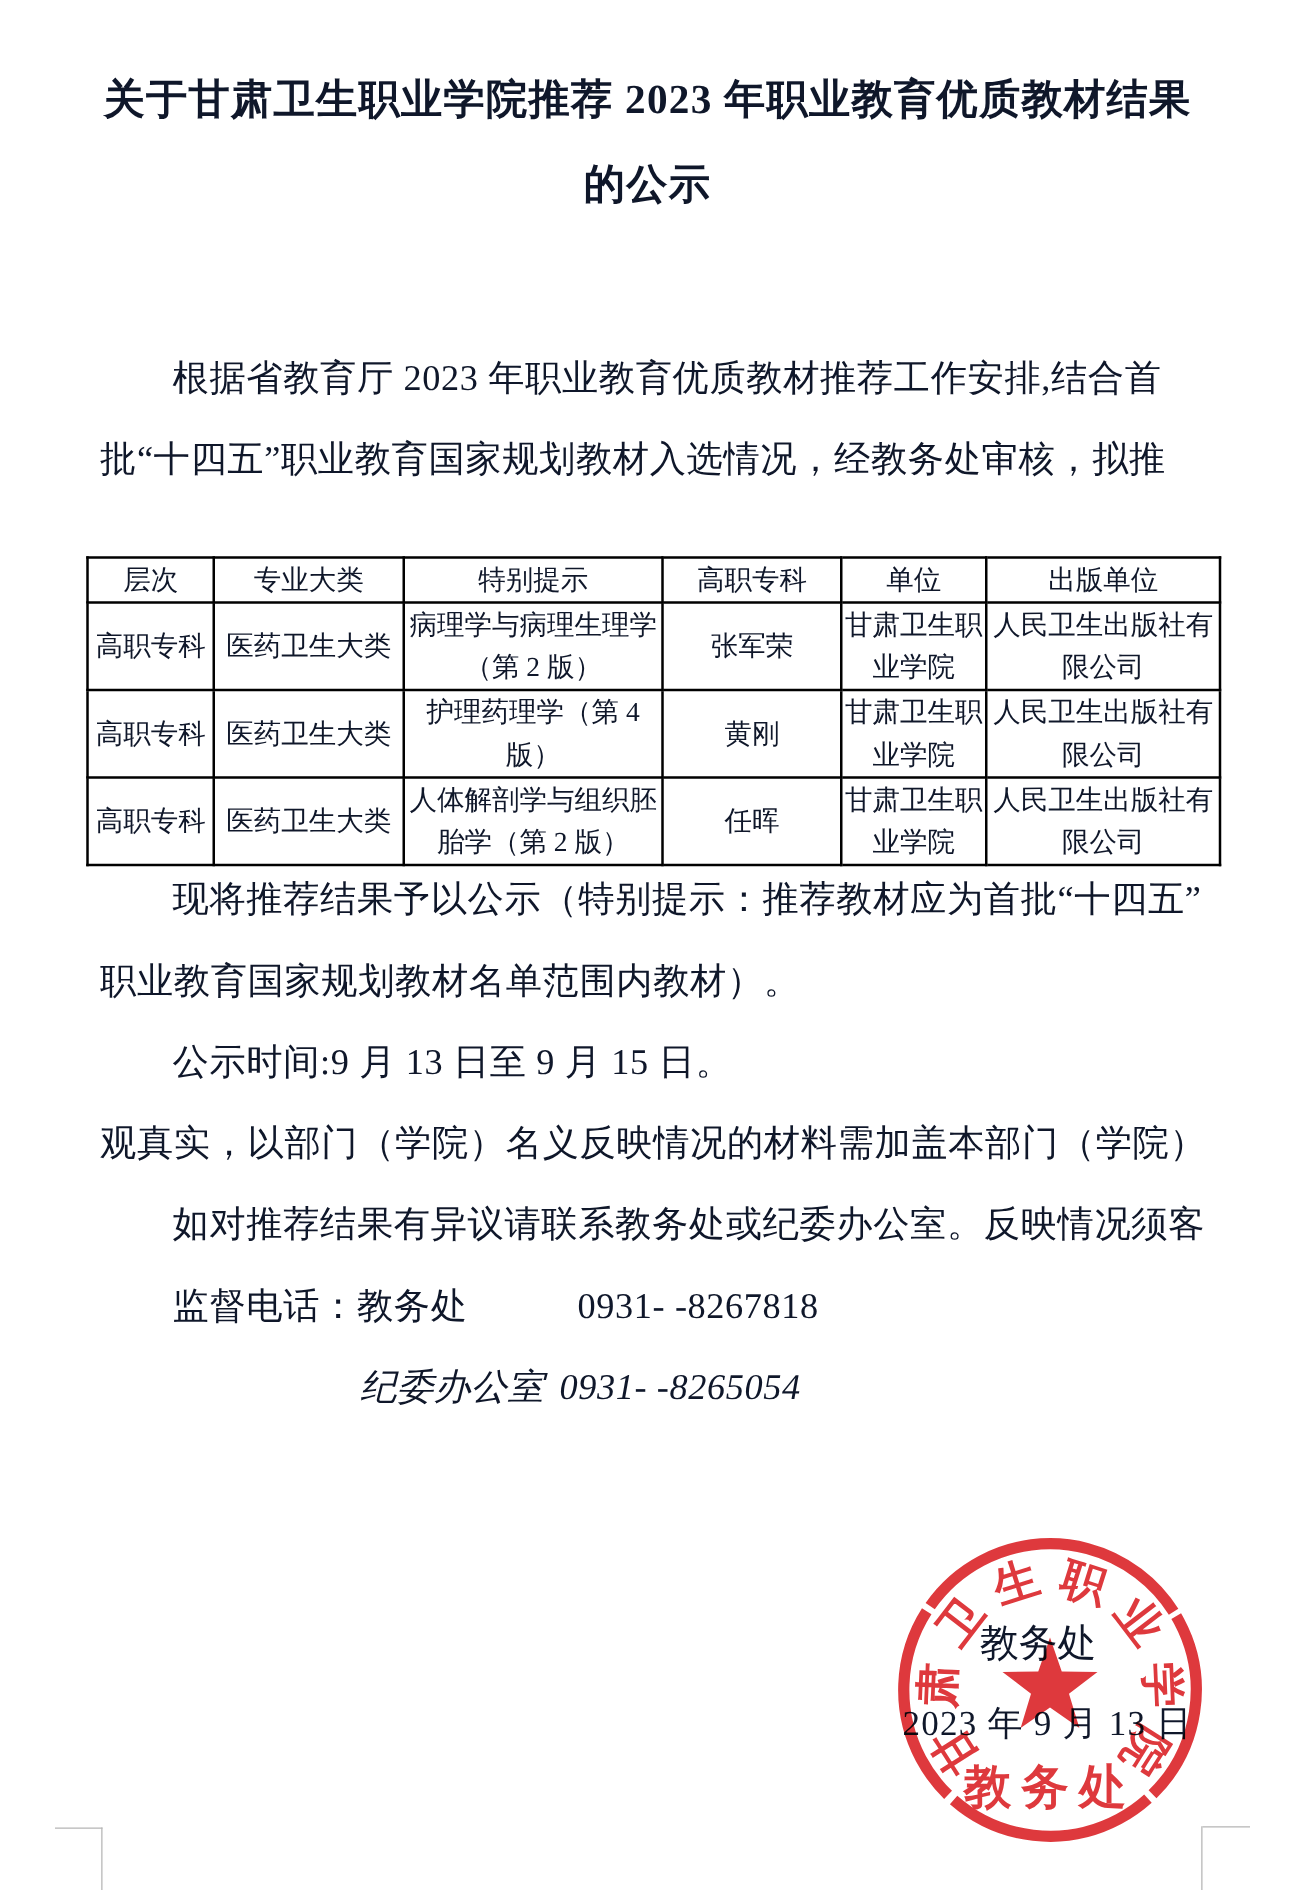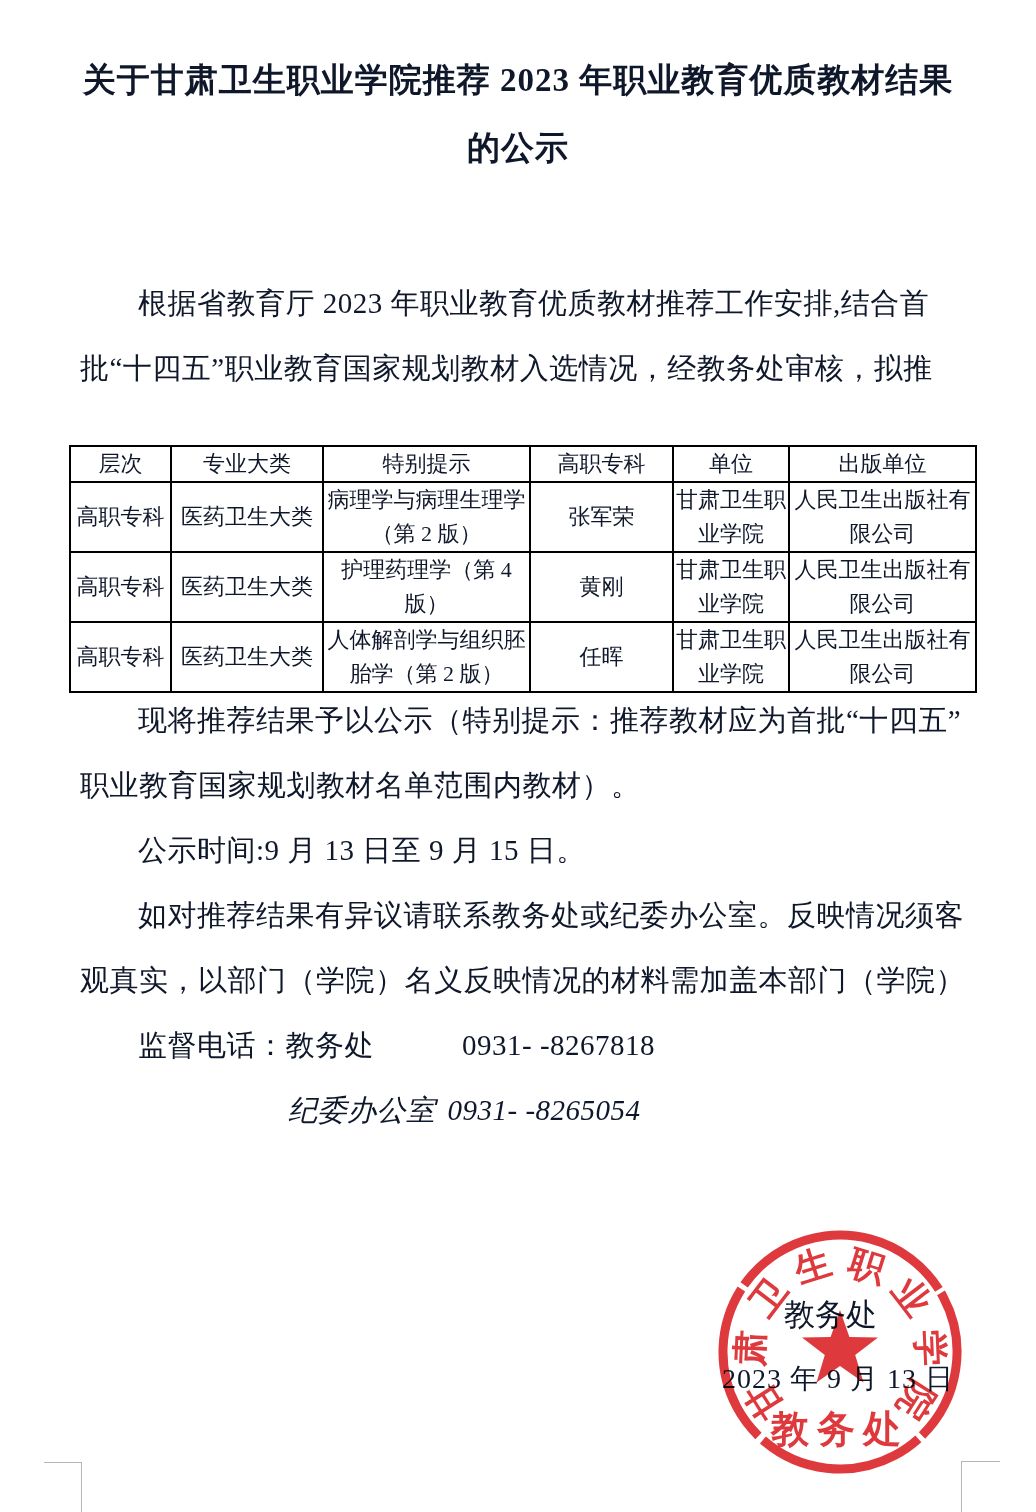--- a/index.html
+++ b/index.html
@@ -161,22 +161,22 @@
         <td>甘肃卫生职业学院</td>
         <td>人民卫生出版社有限公司</td>
       </tr>
     </tbody>
   </table>
 
   <div class="para-block" id="block-bottom">
     <div class="line indent">现将推荐结果予以公示（特别提示：推荐教材应为首批“十四五”</div>
     <div class="line">职业教育国家规划教材名单范围内教材）。</div>
     <div class="line indent">公示时间:9 月 13 日至 9 月 15 日。</div>
+    <div class="line">观真实，以部门（学院）名义反映情况的材料需加盖本部门（学院）</div>
     <div class="line indent">如对推荐结果有异议请联系教务处或纪委办公室。反映情况须客</div>
-    <div class="line">观真实，以部门（学院）名义反映情况的材料需加盖本部门（学院）</div>
     <div class="line indent">
       <span>监督电话：</span><span>教务处</span><span class="phone-gap-1">0931- -8267818</span>
     </div>
     <div class="line phone-line-2">
       <span>纪委办公室</span><span class="phone-gap-2">0931- -8265054</span>
     </div>
   </div>
 
   <div class="sig-dept">教务处</div>
   <div class="sig-date">2023 年 9 月 13 日</div>

